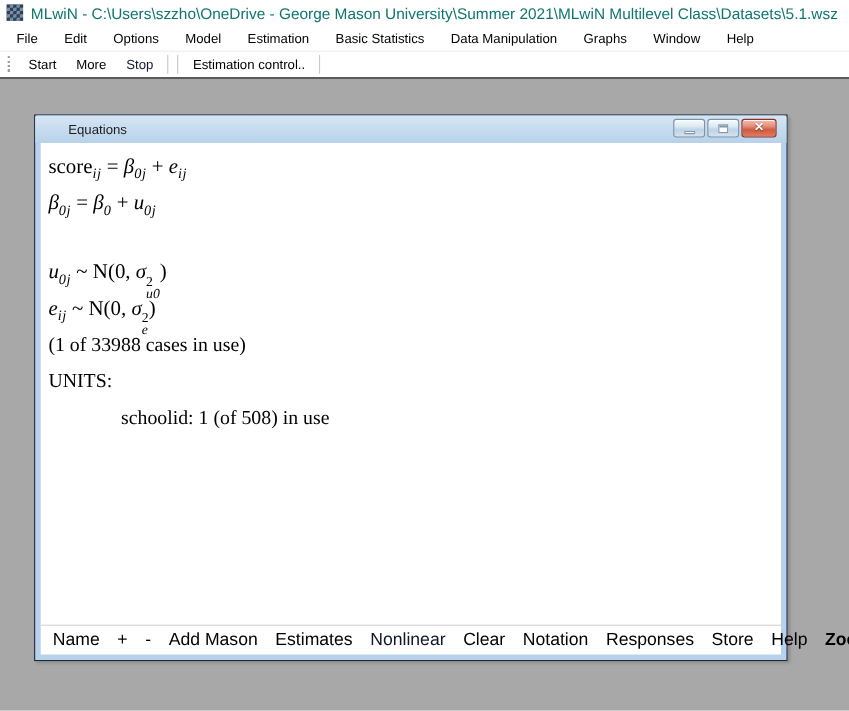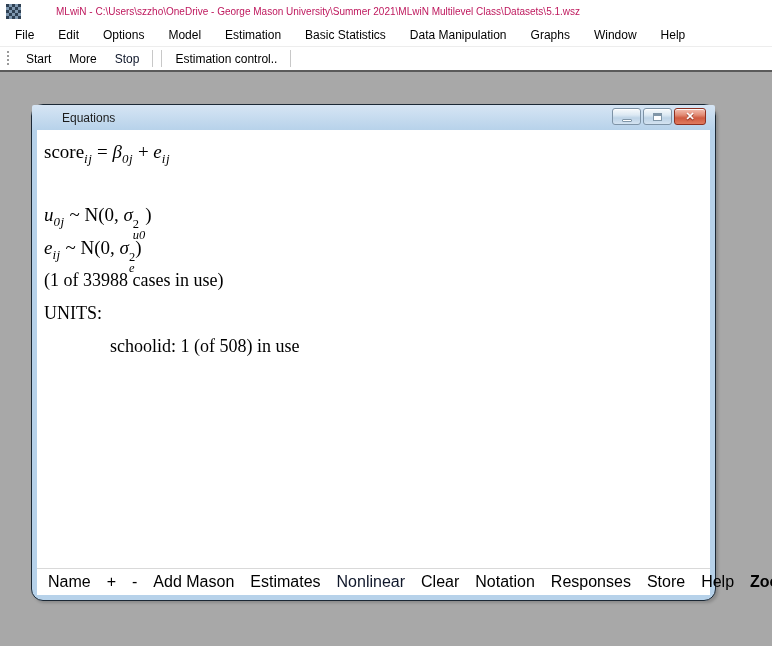--- a/index.html
+++ b/index.html
@@ -18,42 +18,42 @@
   .app-titlebar { height:23px; display:flex; align-items:center; gap:7px; padding-left:6px; }
   .app-icon {
     width:15px; height:15px; flex:0 0 auto;
     background-color:#2e4053;
     background-image:
       linear-gradient(45deg,#7f98b0 25%,transparent 25%,transparent 75%,#7f98b0 75%),
       linear-gradient(45deg,#7f98b0 25%,transparent 25%,transparent 75%,#7f98b0 75%);
     background-size:6px 6px;
     background-position:0 0,3px 3px;
   }
-  .app-title { font-size:10px; color:#be185d; white-space:nowrap;margin-left:28px; }
+  .app-title { font-size:14px; color:#0f766e; white-space:nowrap; }
 
   .menubar { height:24px; display:flex; align-items:center; padding-left:3px; border-bottom:1px solid #ededed; }
   .menu-item { padding:4px 12px; cursor:default; }
 
   .toolbar { height:23px; display:flex; align-items:center; padding-left:4px; }
   .grip {
     width:3px; height:16px; margin:0 7px 0 3px;
     background-image:repeating-linear-gradient(#9a9a9a 0 2px, transparent 2px 4px);
     background-size:2px 100%; background-repeat:no-repeat;
   }
   .tb-btn { padding:4px 9px; cursor:default; }
   .tb-sep { width:1px; height:17px; background:#c8c8c8; margin:0 4px; }
   .disabled { color:#0f172a; }
   .chrome-bottom-line { height:2px; background:#5a5a5a; }
 
   
   .eq-window {
     position:absolute; left:31px; top:104px; width:685px; height:497px;
     background:#b7d2ea;
     border:1px solid #1b2835;
-    border-radius:12px;
+    border-radius:0;
     box-shadow:inset 0 1px 0 rgba(255,255,255,.6), 2px 2px 3px rgba(0,0,0,.18);
   }
   .eq-titlebar {
     height:25px; display:flex; align-items:center;
     padding-left:30px; position:relative;
     background:linear-gradient(#d6e5f4,#b7d2ea);
     border-radius:2px 2px 0 0;
   }
   .eq-title { font-size:12px; color:#1c1c1c; }
   .eq-buttons { position:absolute; right:9px; top:3px; display:flex; gap:2px; }
@@ -162,20 +162,21 @@
         <span class="glyph-restore"></span>
       </div>
       <div class="win-btn close">
         <span class="glyph-close">✕</span>
       </div>
     </div>
   </div>
 
   <div class="eq-content">
       <div class="eq-line"><span class="tok-n">score</span><span class="tok-sub">ij</span><span class="tok-n"> = </span><span class="tok-i">β</span><span class="tok-sub">0j</span><span class="tok-n"> + </span><span class="tok-i">e</span><span class="tok-sub">ij</span></div>
+      <div class="eq-line"><span class="tok-i">β</span><span class="tok-sub">0j</span><span class="tok-n"> = </span><span class="tok-i">β</span><span class="tok-sub">0</span><span class="tok-n"> + </span><span class="tok-i">u</span><span class="tok-sub">0j</span></div>
       <div class="eq-line gap-before"><span class="tok-i">u</span><span class="tok-sub">0j</span><span class="tok-n"> ~ N(0, </span><span class="tok-i">σ</span><span class="ss">
           <span class="ss-sup">2</span>
           <span class="ss-sub">u0</span>
         </span><span class="tok-n">)</span></div>
       <div class="eq-line"><span class="tok-i">e</span><span class="tok-sub">ij</span><span class="tok-n"> ~ N(0, </span><span class="tok-i">σ</span><span class="ss">
           <span class="ss-sup">2</span>
           <span class="ss-sub">e</span>
         </span><span class="tok-n">)</span></div>
       <div class="eq-line plain"><span class="tok-n">(1 of 33988 cases in use)</span></div>
       <div class="eq-line plain"><span class="tok-n"> UNITS:</span></div>

